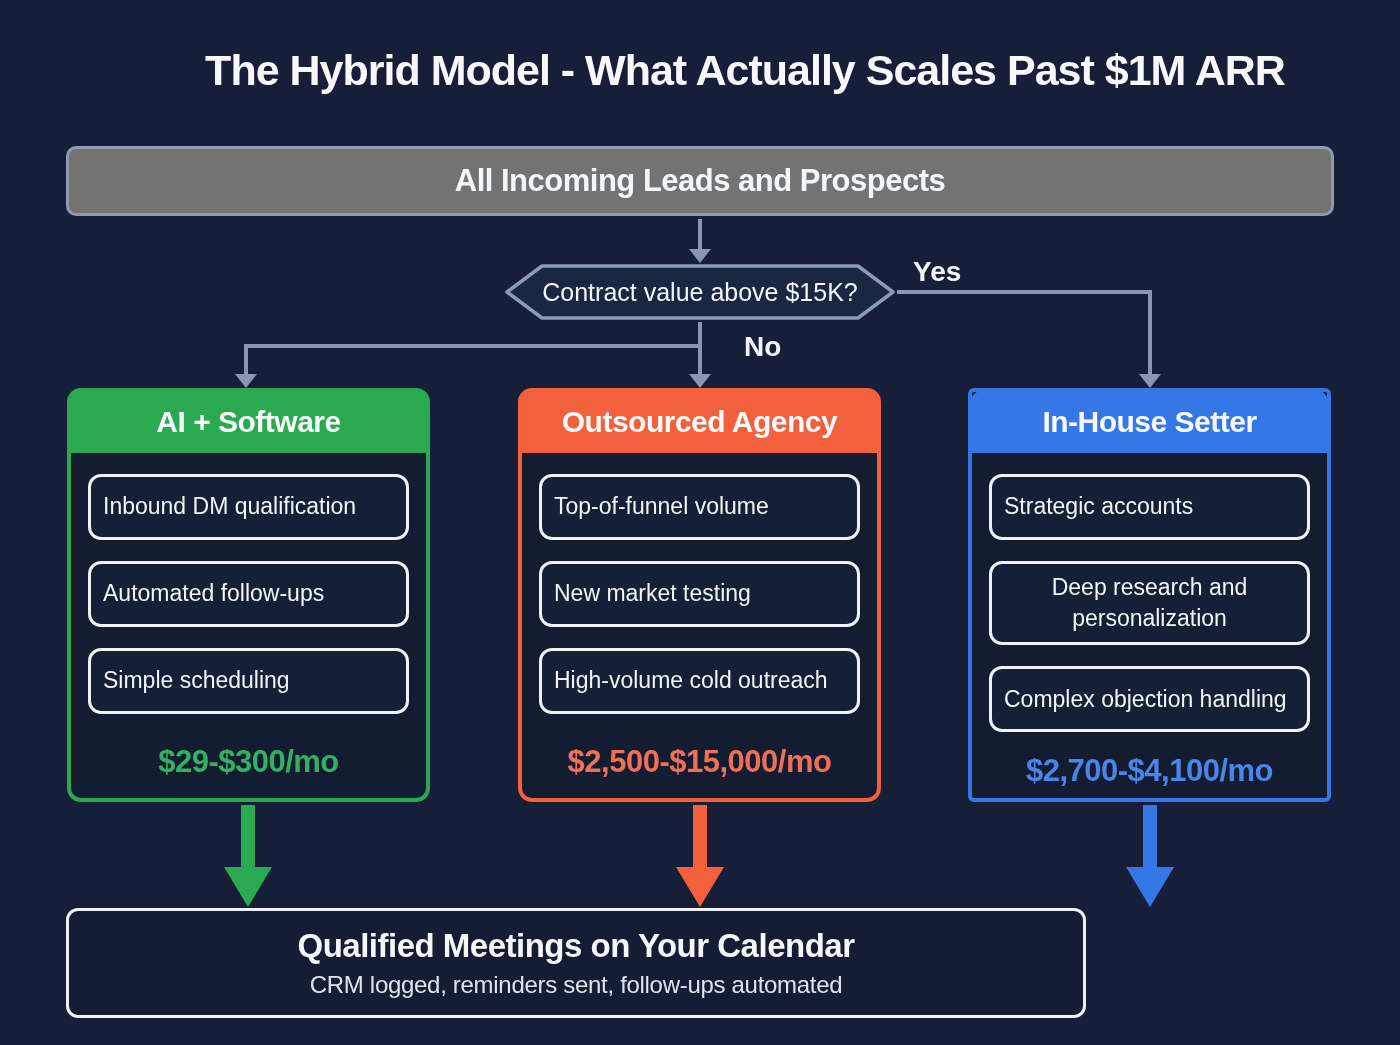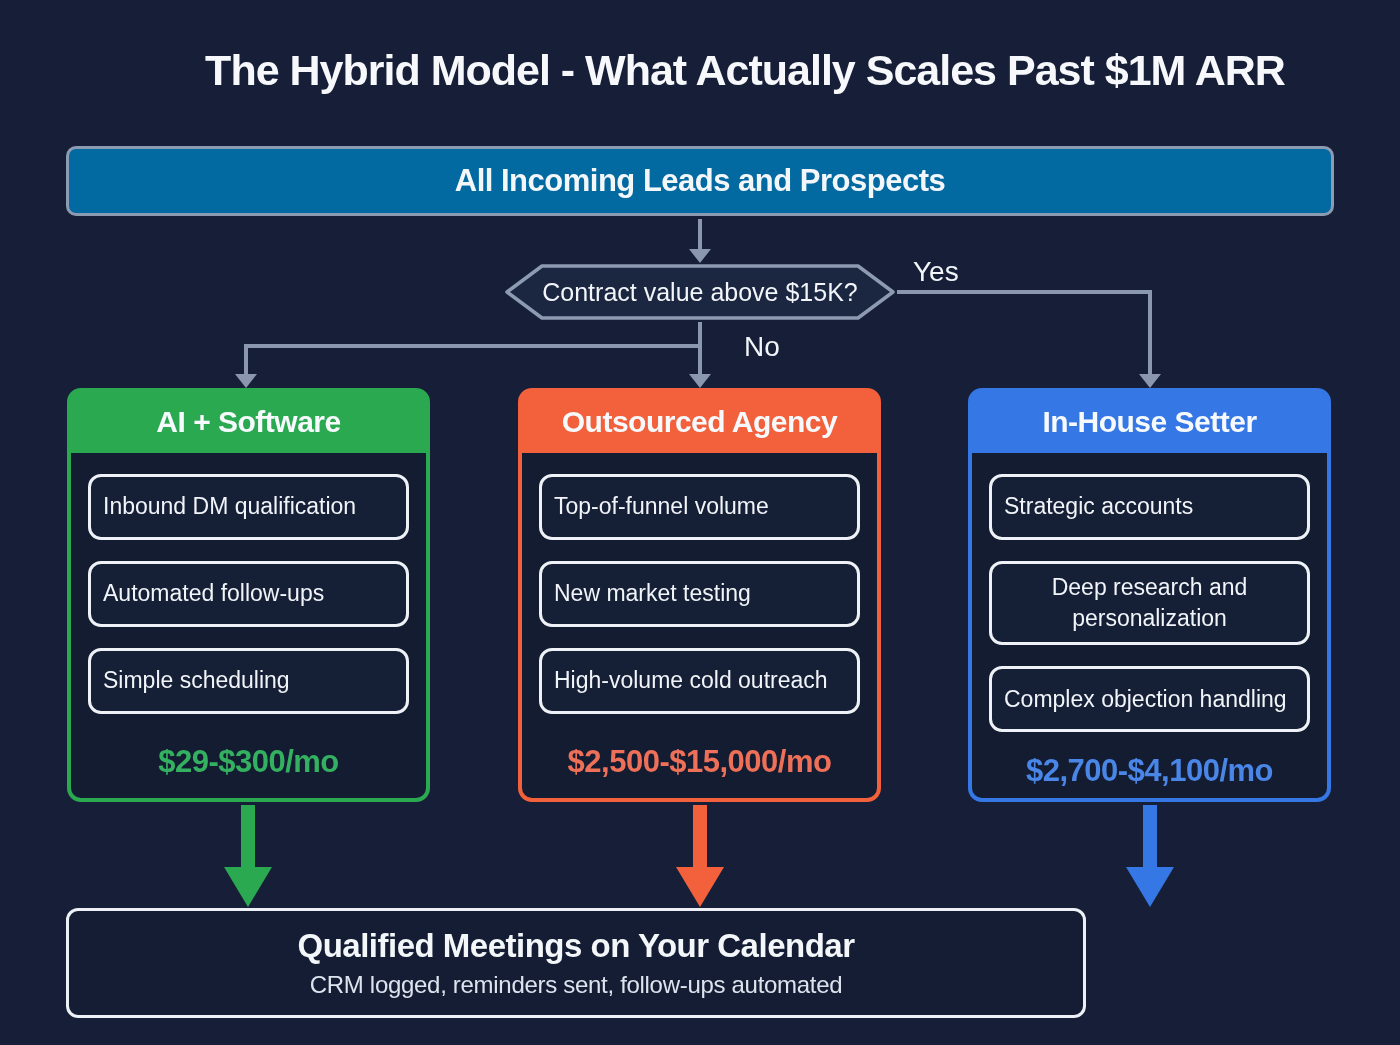--- a/index.html
+++ b/index.html
@@ -22,21 +22,21 @@
     font-size: 43px;
     font-weight: 700;
     letter-spacing: -1px;
     color: #f6f8fb;
     padding-left: 45px;
   }
   
   .flow-box {
     position: absolute;
     box-sizing: border-box;
-    background: #0369a1;
+    background: #737373;
     border: 3px solid #8d9bb2;
     border-radius: 10px;
     display: flex;
     flex-direction: column;
     align-items: center;
     justify-content: center;
   }
   .top-box { left: 66px; top: 146px; width: 1268px; height: 70px; }
   .top-box .box-label { font-size: 31px; font-weight: 700; letter-spacing: -0.5px; }
 
@@ -49,21 +49,21 @@
   .bottom-box .box-sub { font-size: 24px; font-weight: 400; color: #dde4ee; letter-spacing: -0.3px; }
 
   
   .decision-wrap { position: absolute; left: 503px; top: 262px; width: 394px; height: 60px; }
   .decision-wrap svg { position: absolute; left: 0; top: 0; }
   .decision-label {
     position: absolute; left: 0; top: 0; width: 100%; height: 100%;
     display: flex; align-items: center; justify-content: center;
     font-size: 25px; color: #f2f5f9;
   }
-  .branch-label { position: absolute; font-size: 28px; font-weight: 400; color: #f2f5f9; }
+  .branch-label { position: absolute; font-size: 28px; font-weight: 700; color: #f2f5f9; }
   .label-yes { left: 913px; top: 256px; }
   .label-no  { left: 744px; top: 331px; }
 
   
   .c-line { position: absolute; background: #8a97ae; }
   .c-arrowhead {
     position: absolute; width: 0; height: 0;
     border-left: 11px solid transparent;
     border-right: 11px solid transparent;
     border-top: 14px solid #8a97ae;
@@ -197,21 +197,21 @@
       <div class="item">
           <span>New market testing</span>
         </div>
       <div class="item">
           <span>High-volume cold outreach</span>
         </div>
       <div class="price">$2,500-$15,000/mo</div>
     </div>
   </div>
 
-  <div class="column" style="left: 968px; --accent: #3577e4; --price: #4a86e8;">
+  <div class="column" style="left: 968px; border-radius: 6px; --accent: #3577e4; --price: #4a86e8;">
     <div class="col-header">
       <span>In-House Setter</span>
     </div>
     <div class="col-body">
       <div class="item">
           <span>Strategic accounts</span>
         </div>
       <div class="item">
           <span>Deep research and personalization</span>
         </div>

